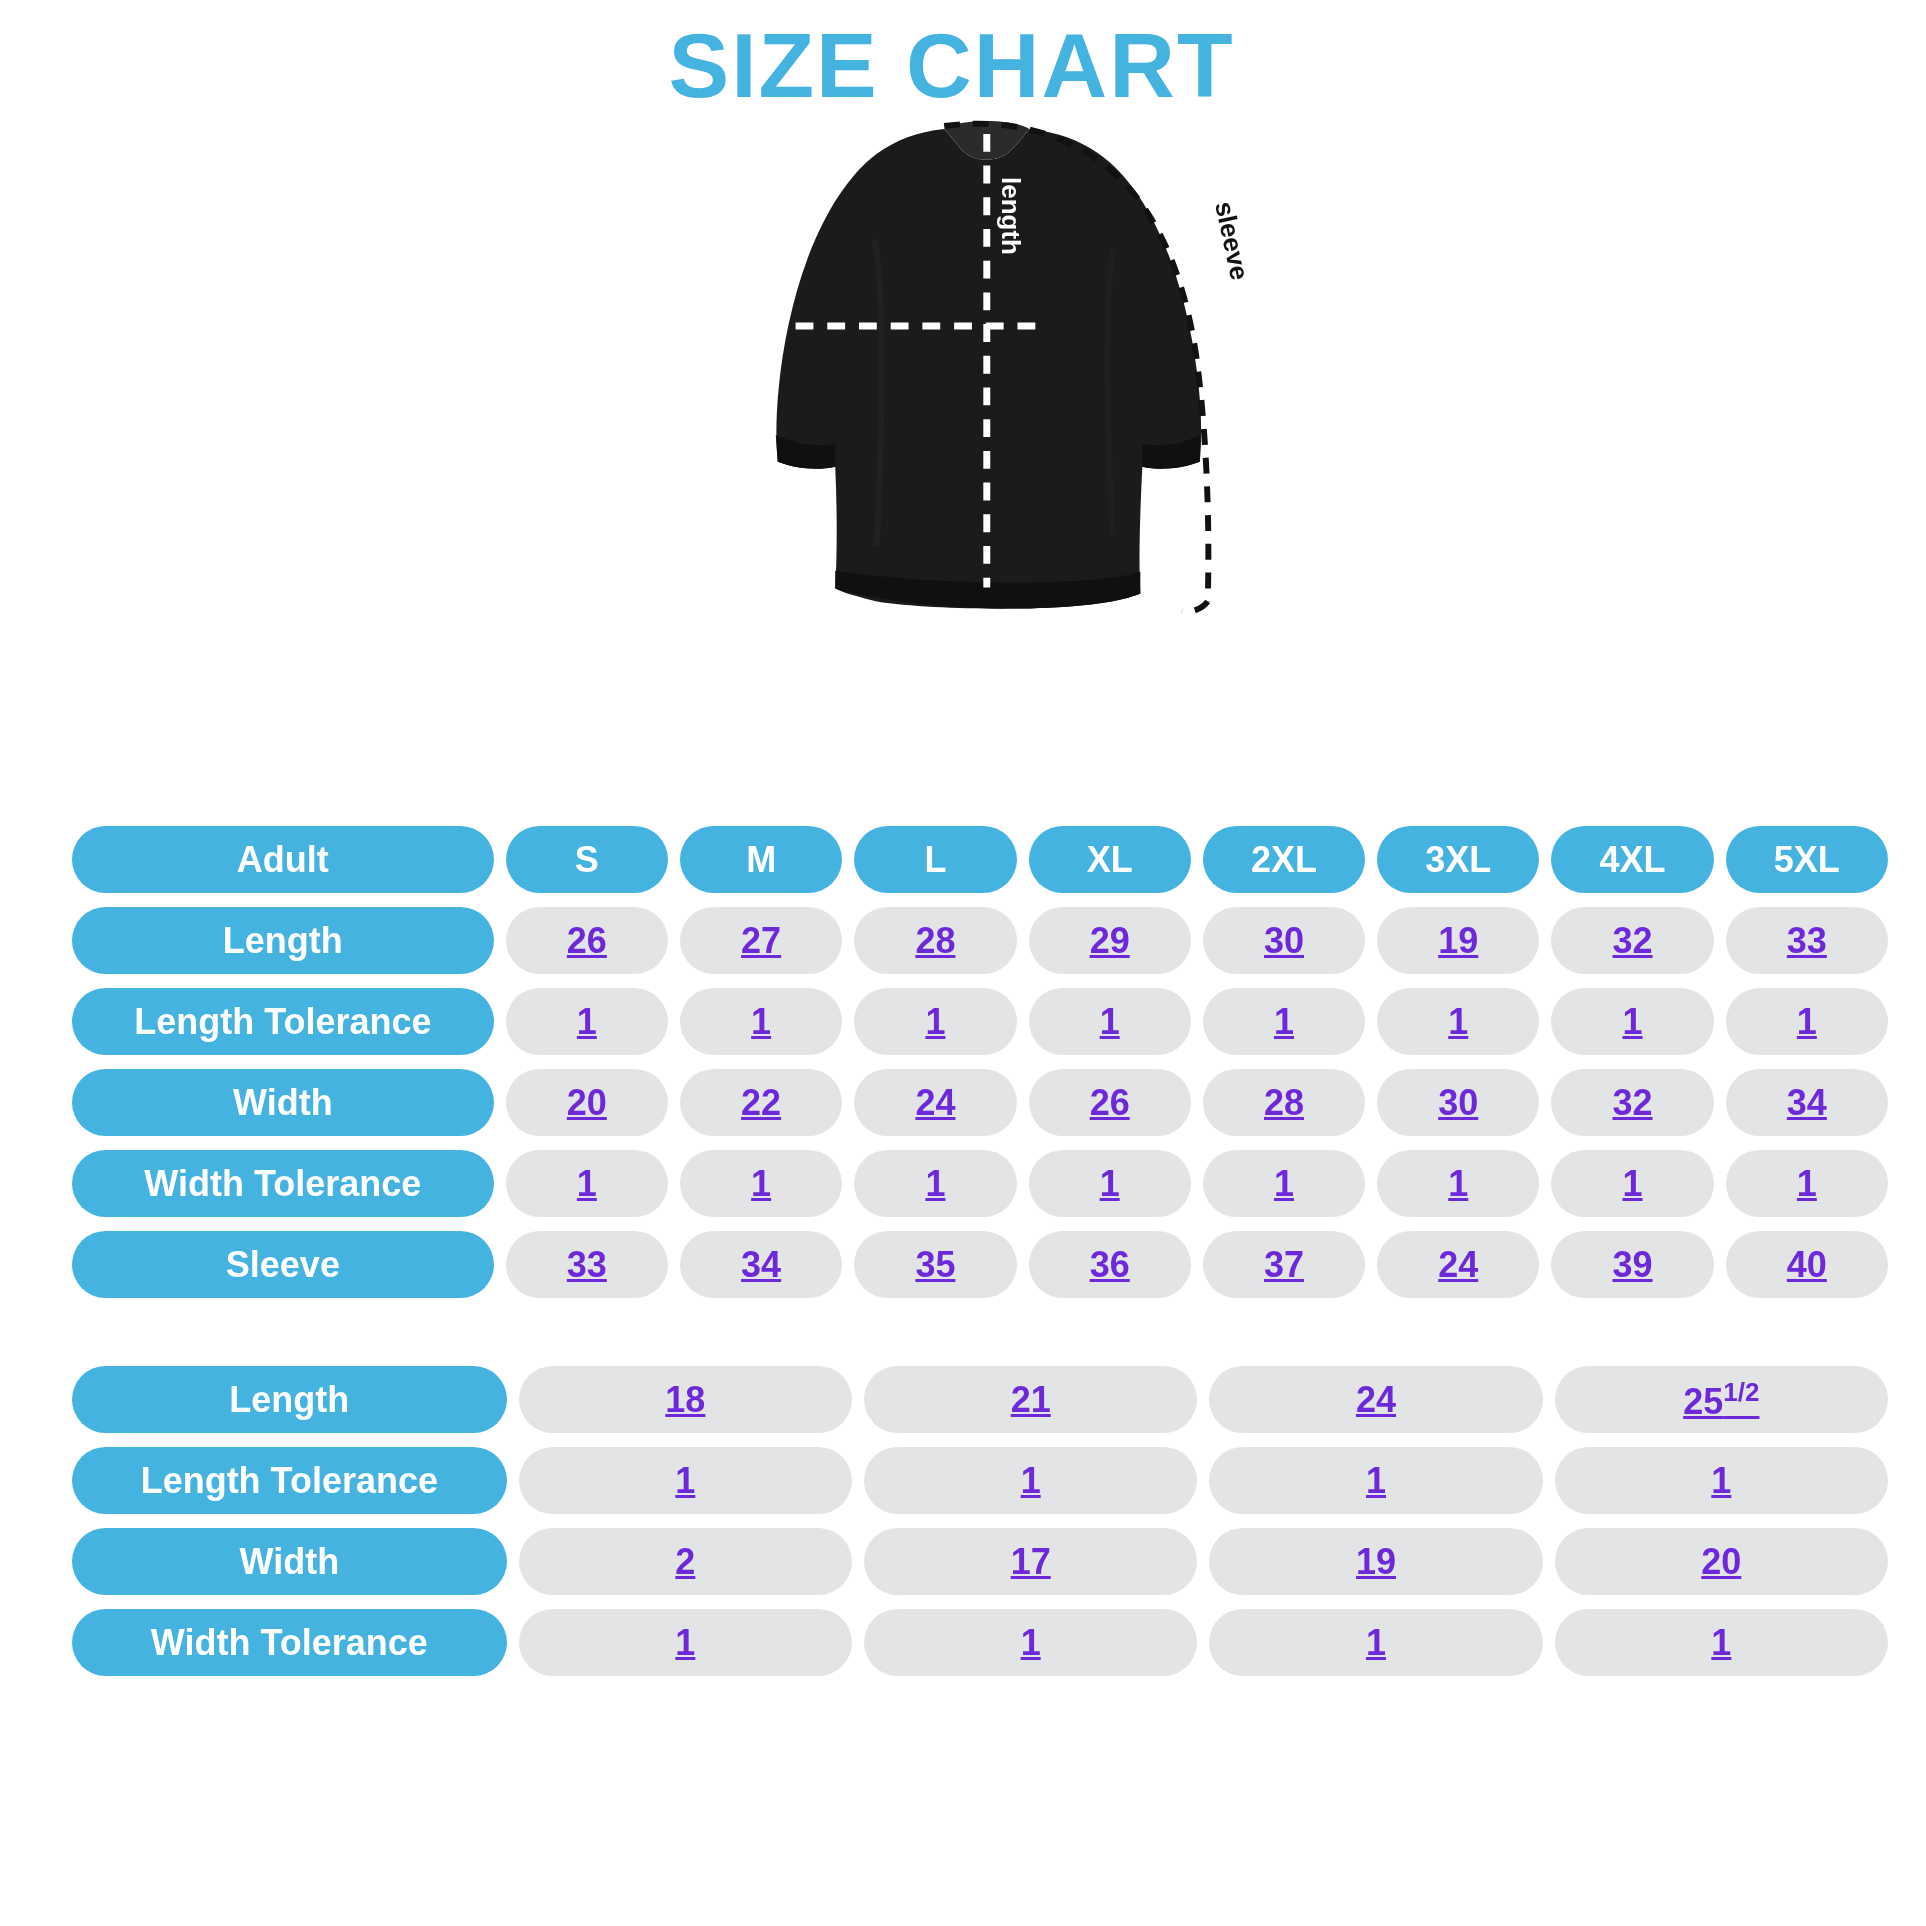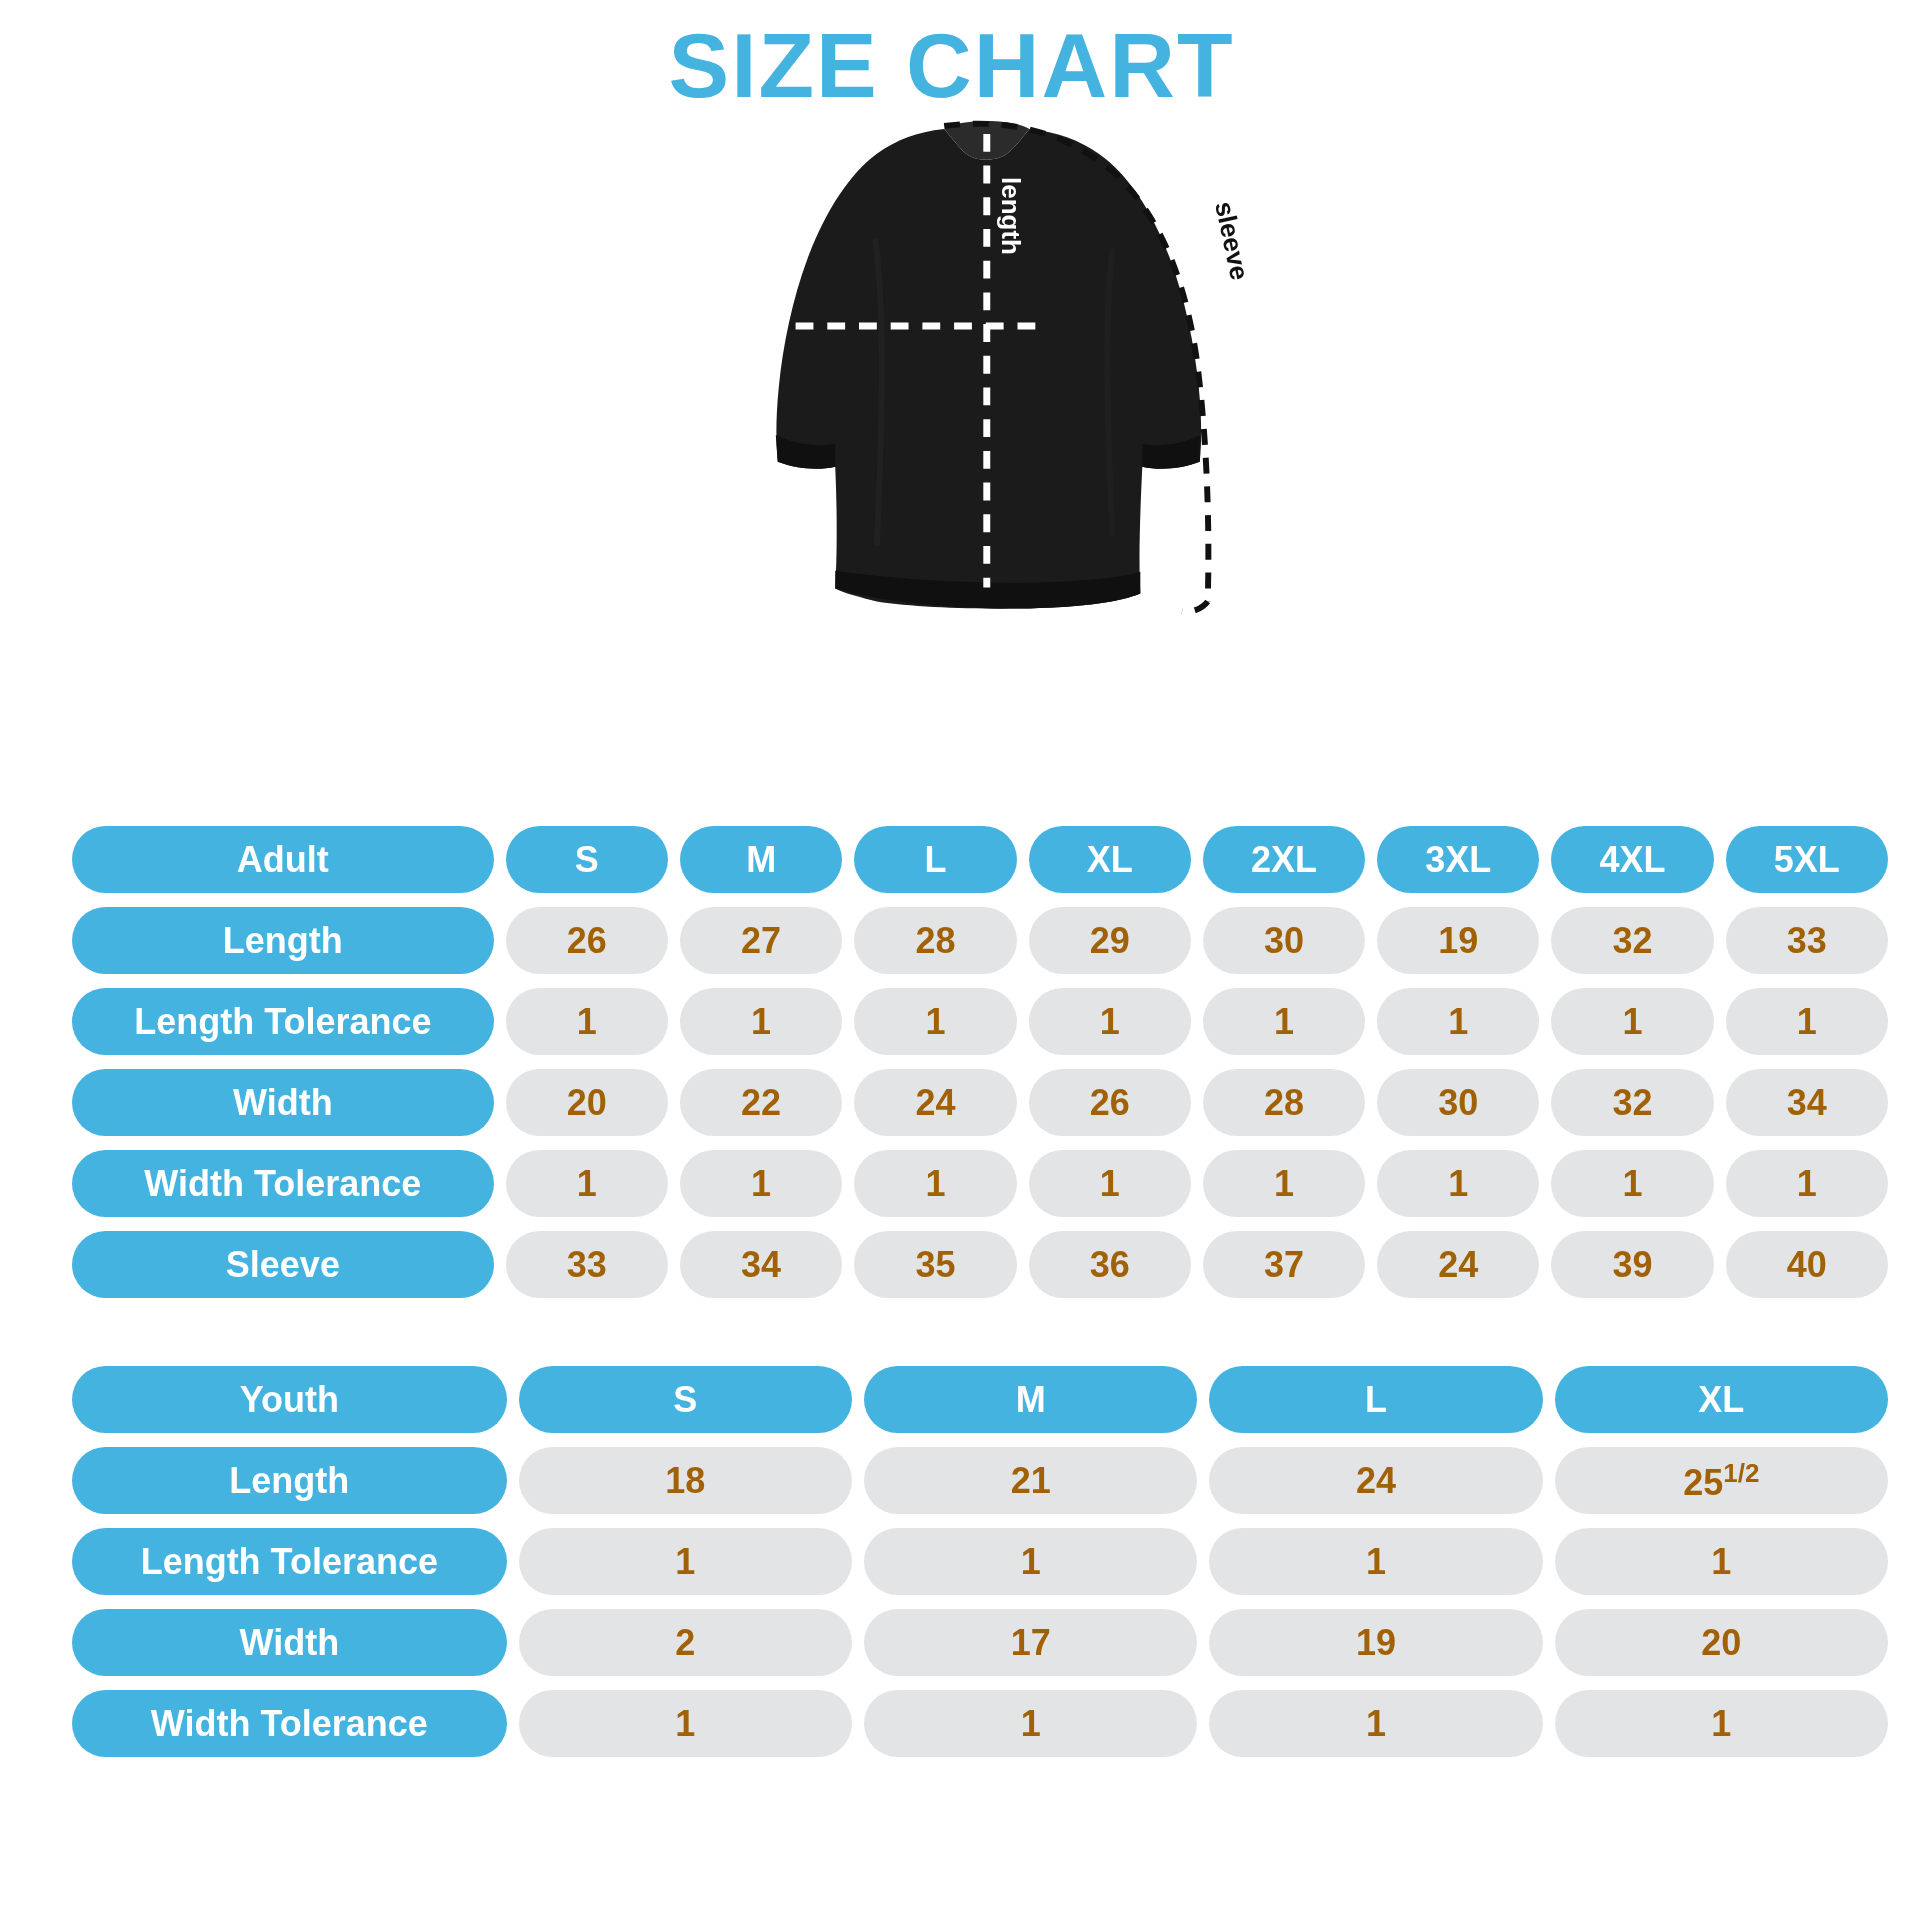--- a/index.html
+++ b/index.html
@@ -78,23 +78,24 @@
     font-weight: bold;
   }
   .hdr {
     background: #45b3e0;
     color: #ffffff;
     font-size: 38px;
     font-weight: bold;
   }
   .val {
     background: #e3e4e6;
-    color: #a16207;
+    color: #6d28d9;
     font-size: 38px;
     font-weight: bold;
+    text-decoration: underline;
   }
 
   .frac { font-size: 26px; vertical-align: super; }
   .frac-wrap { white-space: nowrap; }
 
   .label-col { width: 356px; }
   .adult-col { width: 137px; }
   .youth-col { width: 273px; }
 
   .gap { height: 40px; }
@@ -239,27 +240,20 @@
 
     <table class="size-table">
       <colgroup>
         <col class="label-col">
         <col class="youth-col">
           <col class="youth-col">
           <col class="youth-col">
           <col class="youth-col">
       </colgroup>
       <tbody>
-        <tr>
-          <td class="lbl">Youth</td>
-          <td class="hdr">S</td>
-          <td class="hdr">M</td>
-          <td class="hdr">L</td>
-          <td class="hdr">XL</td>
-        </tr>
 
         <tr>
           <td class="lbl">Length</td>
           <td class="val">18</td>
           <td class="val">21</td>
           <td class="val">24</td>
           <td class="val frac-wrap">25<span class="frac">1/2</span></td>
         </tr>
 
         <tr>

